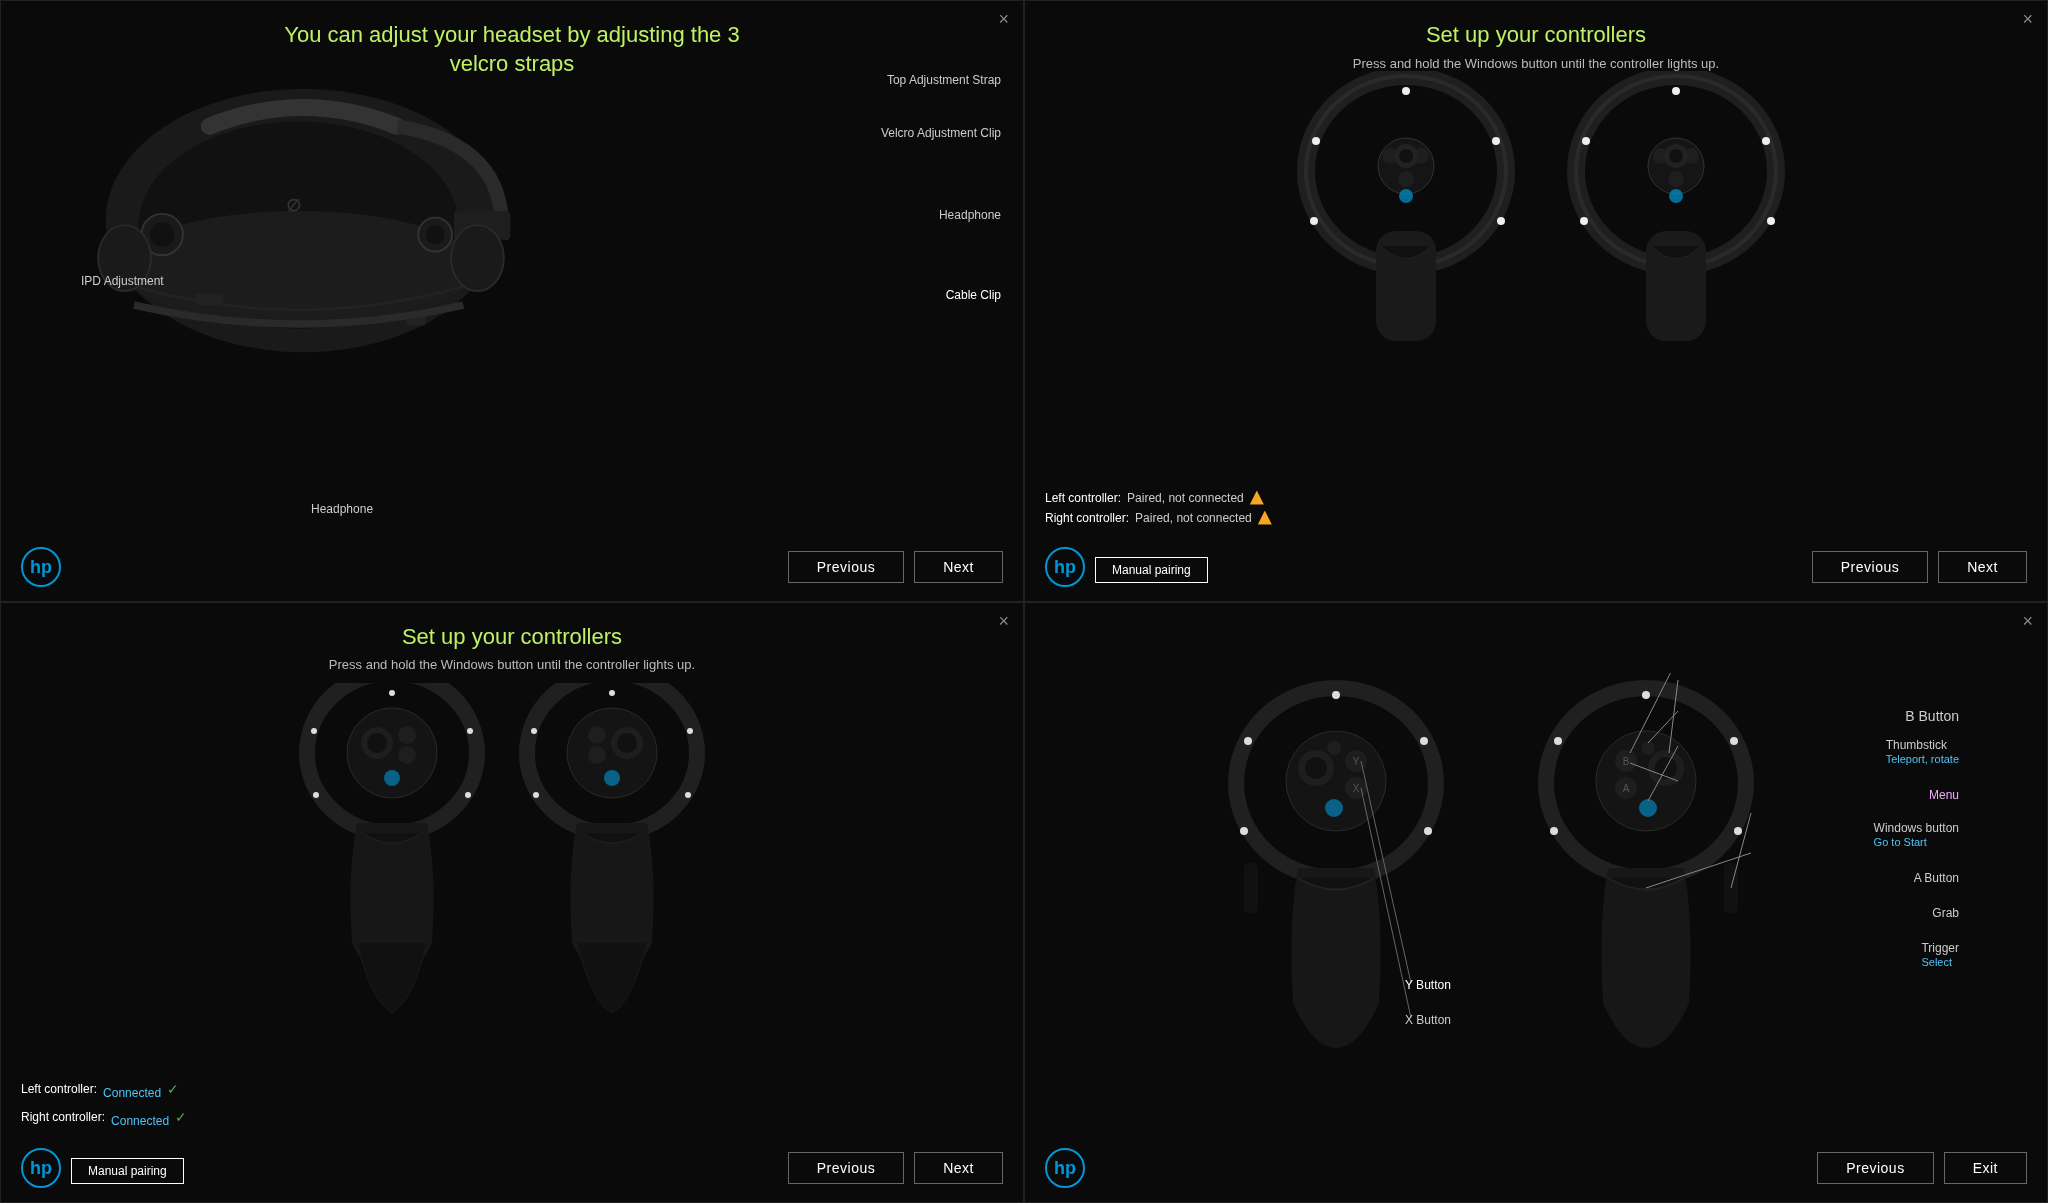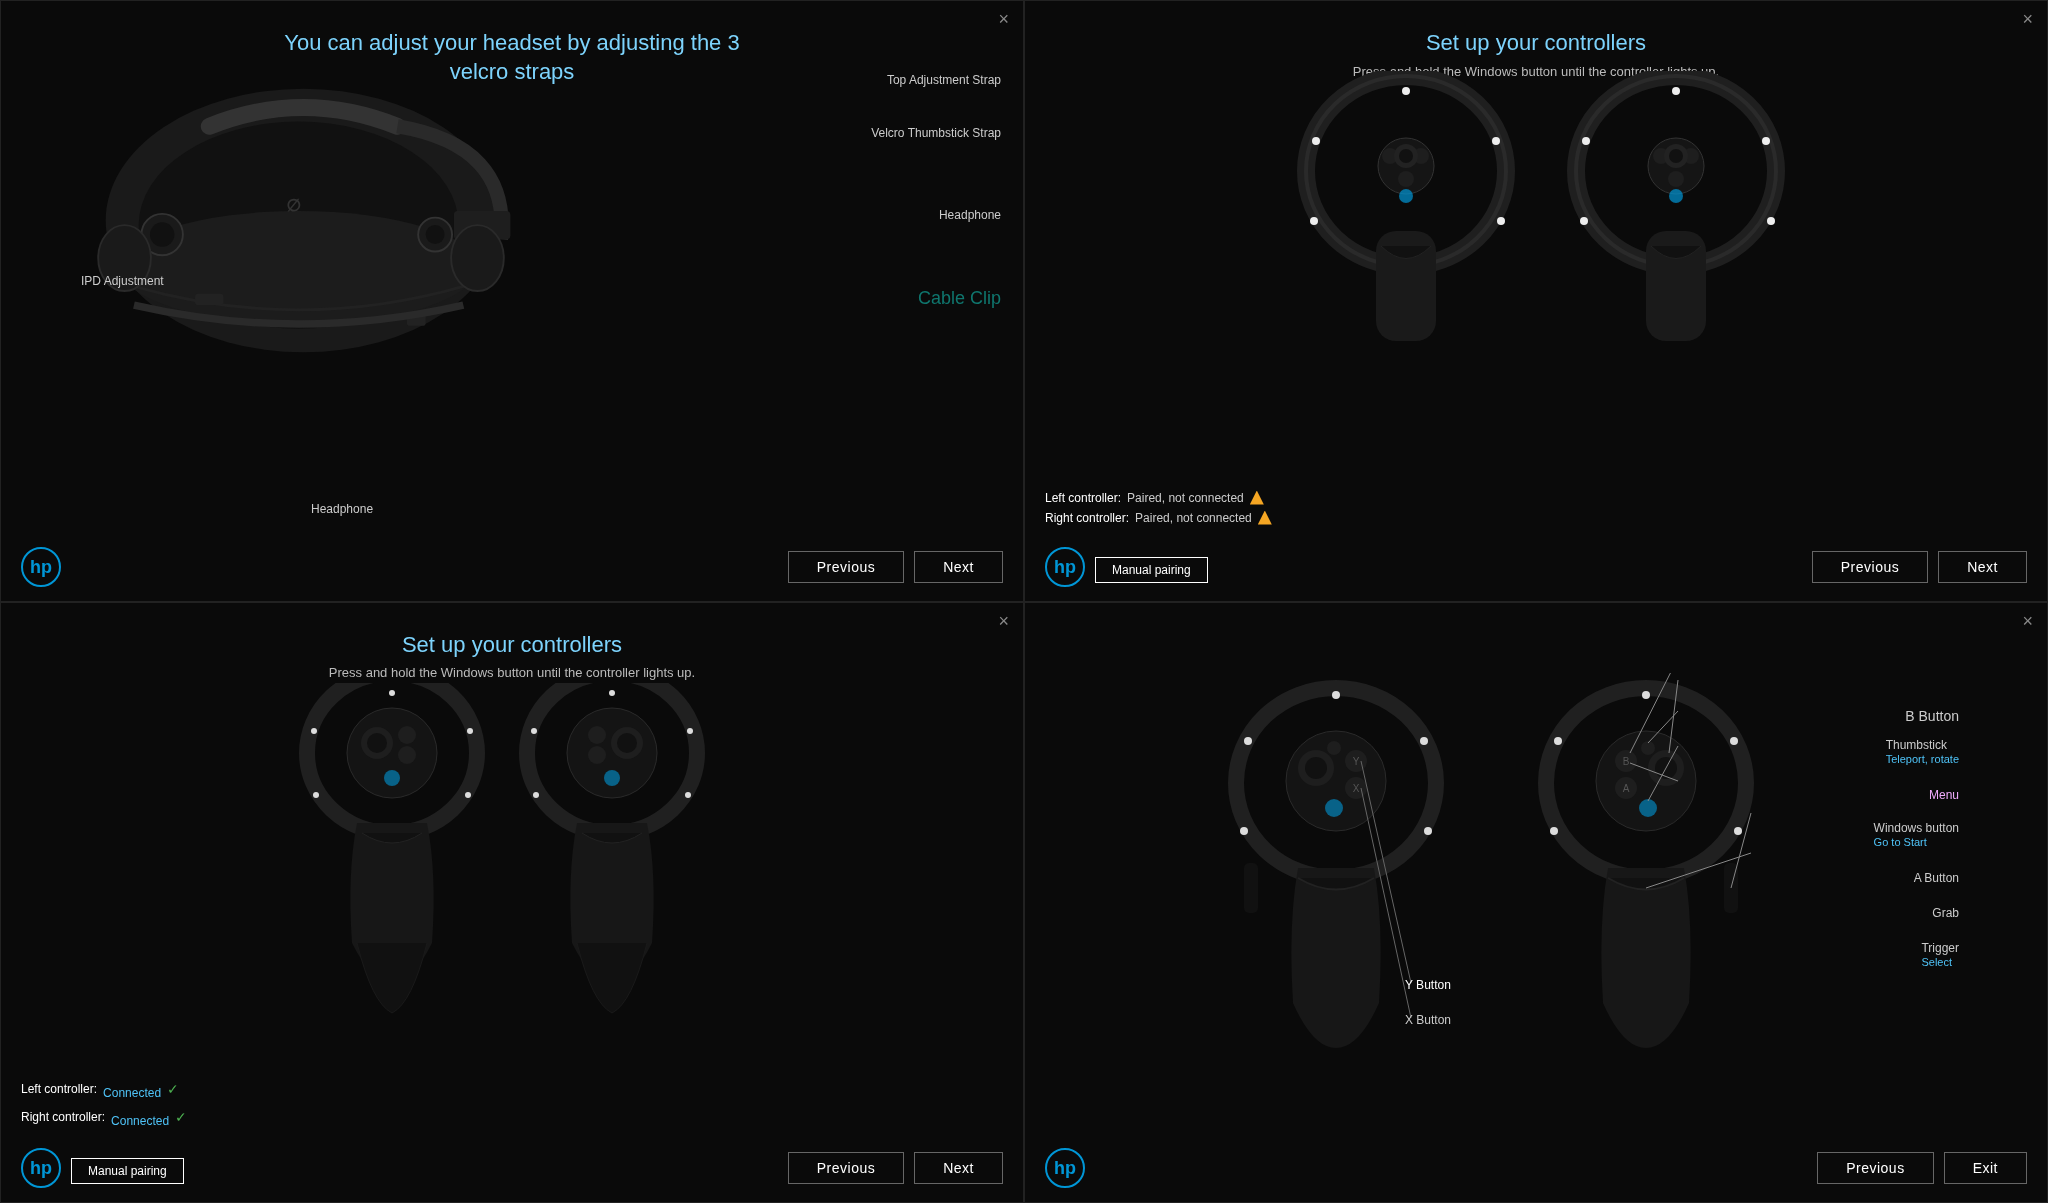--- a/index.html
+++ b/index.html
@@ -26,23 +26,23 @@
       right: 14px;
       color: #888;
       font-size: 18px;
       cursor: pointer;
       z-index: 10;
     }
     .panel-title {
       text-align: center;
       font-size: 22px;
       font-weight: 300;
-      margin-top: 28px;
+      margin-top: 20px;
       line-height: 1.3;
-      color: #7dd3fc;
+      color: #bef264;
     }
     .panel-subtitle {
       text-align: center;
       font-size: 13px;
       color: #bbb;
       margin-top: 6px;
     }
     .btn-row {
       position: absolute;
       bottom: 18px;
@@ -156,23 +156,23 @@
 
       <rect x="390" y="280" width="20" height="12" rx="3" fill="#222"></rect>
 
       <rect x="165" y="258" width="30" height="12" rx="3" fill="#222"></rect>
 
       <path d="M100 270 Q275 310 450 270" stroke="#2a2a2a" stroke-width="8" fill="none"></path>
     </svg>
   </div>
 
   <div style="position:absolute; top:72px; right:22px; font-size:12px; color:#ccc;">Top Adjustment Strap</div>
-  <div style="position:absolute; top:125px; right:22px; font-size:12px; color:#ccc;">Velcro Thumbstick Strap</div>
+  <div style="position:absolute; top:125px; right:22px; font-size:12px; color:#ccc;">Velcro Adjustment Clip</div>
   <div style="position:absolute; top:207px; right:22px; font-size:12px; color:#ccc;">Headphone</div>
-  <div style="position:absolute; top:287px; right:22px; font-size:18px; color:#0f766e;">Cable Clip</div>
+  <div style="position:absolute; top:287px; right:22px; font-size:12px; color:#ffffff;">Cable Clip</div>
   <div style="position:absolute; top:273px; left:80px; font-size:12px; color:#ccc;">IPD Adjustment</div>
   <div style="position:absolute; bottom:85px; left:310px; font-size:12px; color:#ccc;">Headphone</div>
 
   <div class="hp-logo">
     <svg viewBox="0 0 40 40" xmlns="http://www.w3.org/2000/svg">
       <circle cx="20" cy="20" r="19" fill="none" stroke="#0096d6" stroke-width="2"></circle>
       <text x="20" y="26" text-anchor="middle" font-size="18" fill="#0096d6" font-weight="bold">hp</text>
     </svg>
   </div>
 

